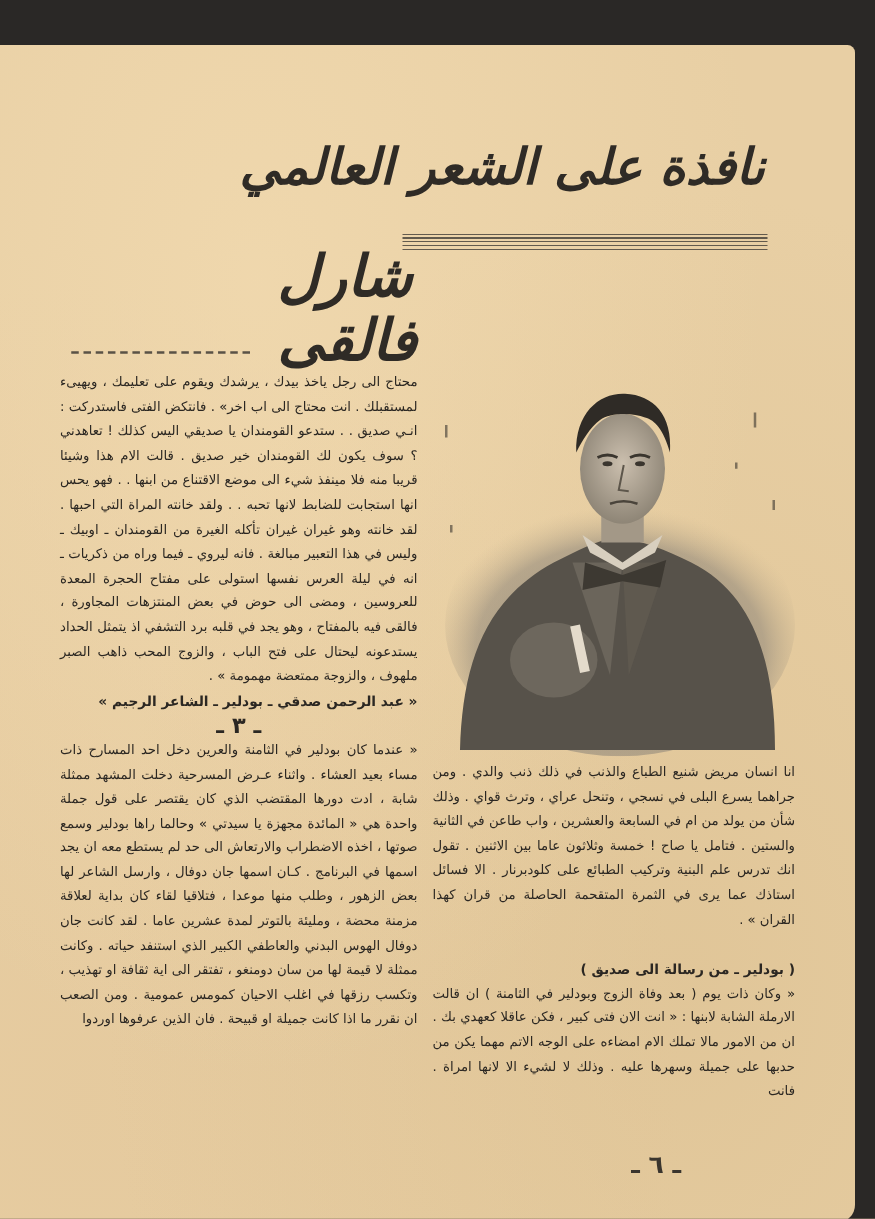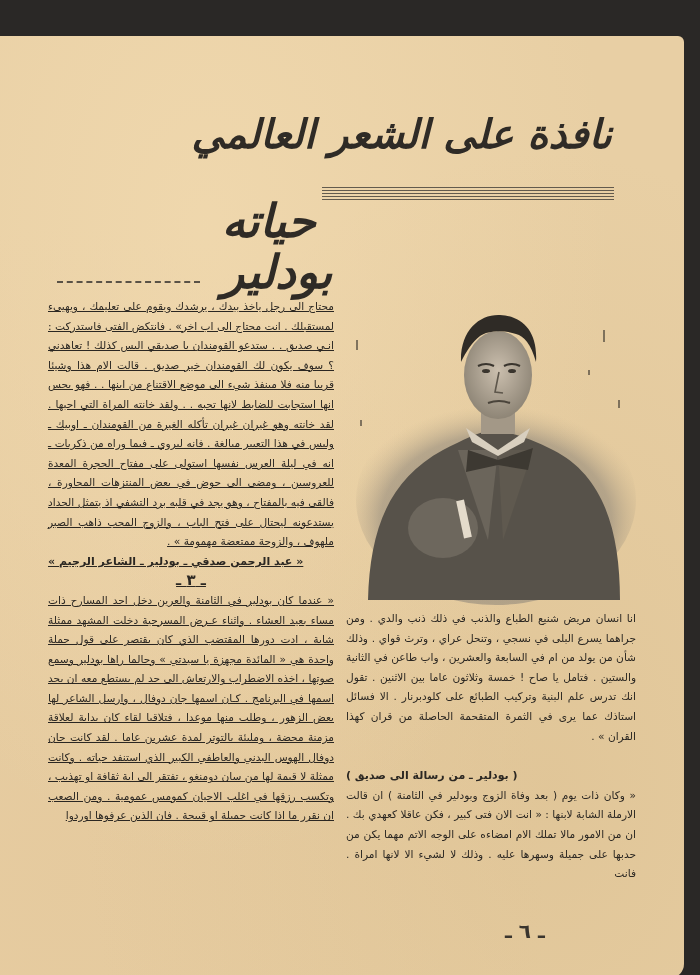--- a/index.html
+++ b/index.html
@@ -82,40 +82,39 @@
     text-align: justify;
     font-family: "DejaVu Sans", sans-serif;
     font-size: 10.6px;
     line-height: 19.6px;
     color: #2b2722;
   }
   .col-left {
     left: 48px;
     top: 261px;
     width: 286px;
-    text-decoration: underline;
   }
   .col-right {
     left: 346px;
     top: 573px;
     width: 290px;
   }
   .column p {
     margin: 0;
   }
   .citation {
     font-weight: bold;
-    text-align: left;
+    text-align: right;
     font-size: 11px;
     margin: 2px 0 0 0;
   }
   .section-num {
     text-align: center;
     font-weight: bold;
-    font-size: 15px;
+    font-size: 18px;
     margin: 10px 0 6px 0;
   }
   .col-right .citation {
     margin-top: 20px;
   }
   .portrait {
     position: absolute;
     left: 348px;
     top: 264px;
     width: 290px;
@@ -137,21 +136,21 @@
     letter-spacing: 2px;
   }
 </style>
 </head>
 <body>
 
 <div class="page">
 
   <div class="title-main">نافذة على الشعر العالمي</div>
   <div class="title-rule"></div>
-  <div class="title-sub">حياته بودلير</div>
+  <div class="title-sub">شارل فالقى</div>
 
   <div class="dash-rule"></div>
 
   <div class="column col-left">
     <p>محتاج الى رجل ياخذ بيدك ، يرشدك ويقوم على تعليمك ، ويهيىء لمستقبلك . انت محتاج الى اب اخر» . فانتكض الفتى فاستدركت : انـي صديق . . ستدعو القومندان يا صديقي اليس كذلك ! تعاهدني ؟ سوف يكون لك القومندان خير صديق . قالت الام هذا وشيئا قريبا منه فلا مينفذ شيء الى موضع الاقتناع من ابنها . . فهو يحس انها استجابت للضابط لانها تحبه . . ولقد خانته المراة التي احبها . لقد خانته وهو غيران غيران تأكله الغيرة من القومندان ـ اوبيك ـ وليس في هذا التعبير مبالغة . فانه ليروي ـ فيما وراه من ذكريات ـ انه في ليلة العرس نفسها استولى على مفتاح الحجرة المعدة للعروسين ، ومضى الى حوض في بعض المنتزهات المجاورة ، فالقى فيه بالمفتاح ، وهو يجد في قلبه برد التشفي اذ يتمثل الحداد يستدعونه ليحتال على فتح الباب ، والزوج المحب ذاهب الصبر ملهوف ، والزوجة ممتعضة مهمومة » .</p>
     <p class="citation">« عبد الرحمن صدقي ـ بودلير ـ الشاعر الرجيم »</p>
     <p class="section-num">ـ ٣ ـ</p>
     <p>« عندما كان بودلير في الثامنة والعرين دخل احد المسارح ذات مساء بعيد العشاء . واثناء عـرض المسرحية دخلت المشهد ممثلة شابة ، ادت دورها المقتضب الذي كان يقتصر على قول جملة واحدة هي « المائدة مجهزة يا سيدتي » وحالما راها بودلير وسمع صوتها ، اخذه الاضطراب والارتعاش الى حد لم يستطع معه ان يجد اسمها في البرنامج . كـان اسمها جان دوفال ، وارسل الشاعر لها بعض الزهور ، وطلب منها موعدا ، فتلاقيا لقاء كان بداية لعلاقة مزمنة محضة ، ومليئة بالتوتر لمدة عشرين عاما . لقد كانت جان دوفال الهوس البدني والعاطفي الكبير الذي استنفد حياته . وكانت ممثلة لا قيمة لها من سان دومنغو ، تفتقر الى اية ثقافة او تهذيب ، وتكسب رزقها في اغلب الاحيان كمومس عمومية . ومن الصعب ان نقرر ما اذا كانت جميلة او قبيحة . فان الذين عرفوها اوردوا</p>
   </div>
 

